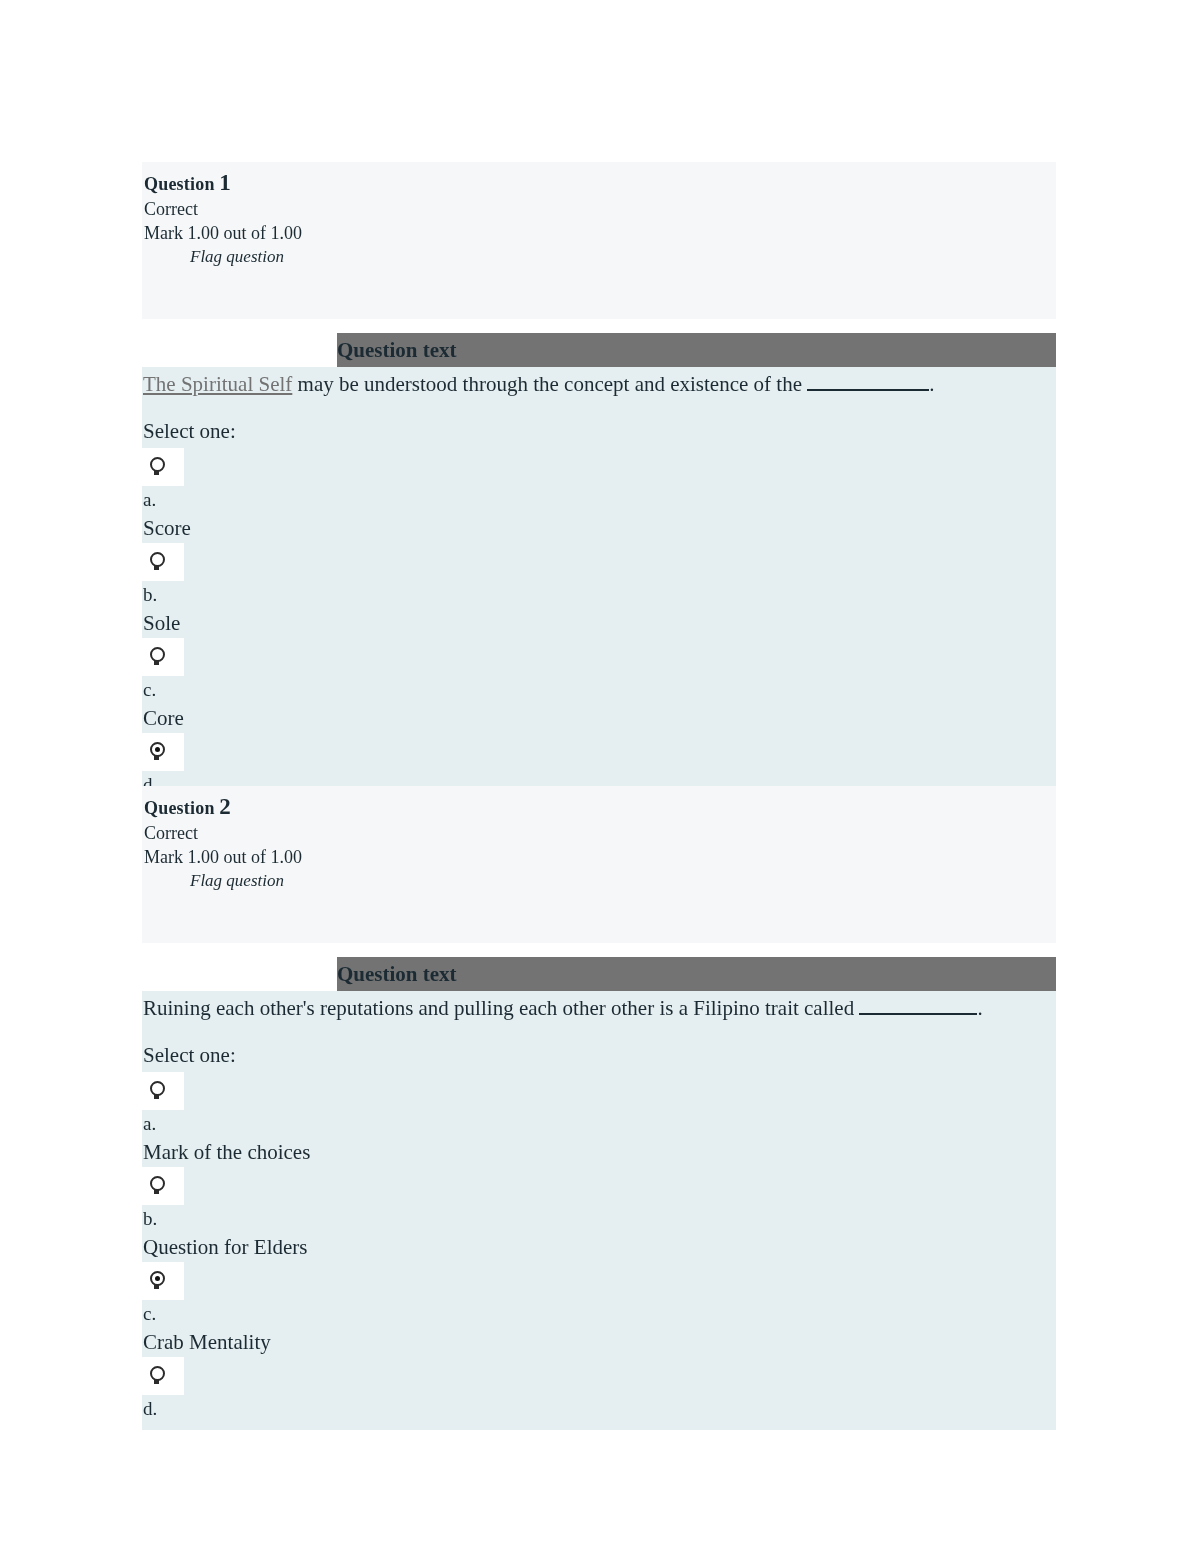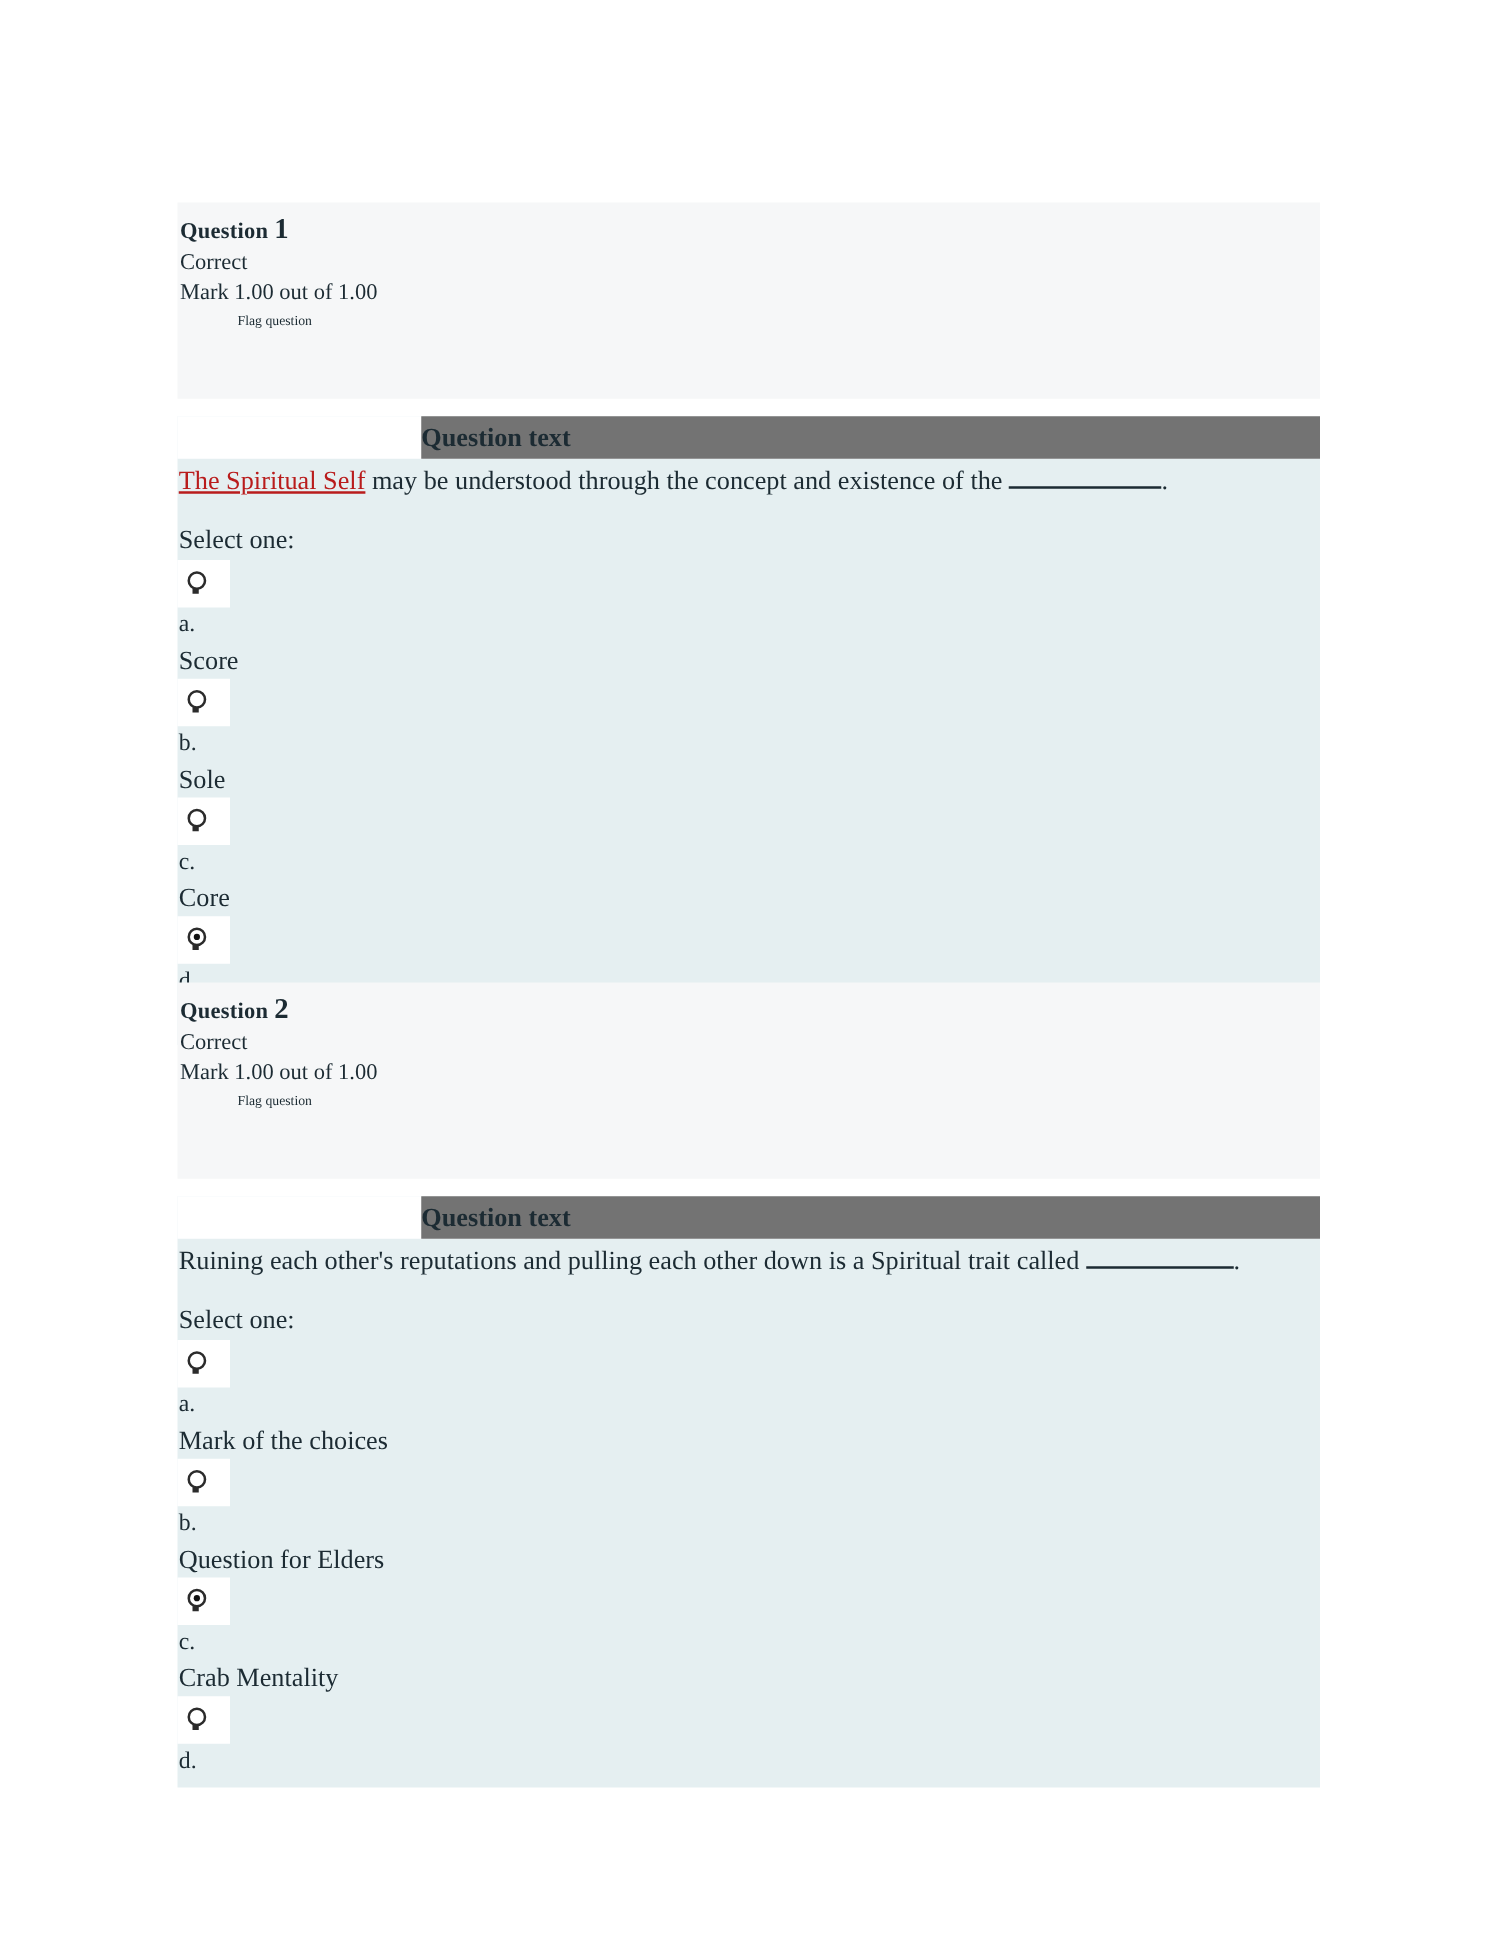--- a/index.html
+++ b/index.html
@@ -53,23 +53,24 @@
     font-size: 18px;
     line-height: 24px;
     padding-left: 2px;
   }
   .q-grade {
     font-size: 18px;
     line-height: 24px;
     padding-left: 2px;
   }
   .q-flag {
-    font-size: 11px;
+    font-size: 17px;
     line-height: 24px;
     padding-left: 48px;
+    font-style: italic;
   }
   .q-header-filler {
     height: 50px;
   }
 
   
   .q-body {
     background: #e5eff1;
     margin-top: 14px;
     padding-bottom: 8px;
@@ -91,21 +92,21 @@
     font-size: 21px;
     white-space: nowrap;
   }
 
   .q-stem {
     font-size: 21px;
     line-height: 31px;
     padding: 2px 6px 0 1px;
   }
   .q-stem a.qlink {
-    color: #b91c1c;
+    color: #737373;
     text-decoration: underline;
   }
   .blank {
     display: inline-block;
     border-bottom: 2px solid #1c2b33;
     width: 122px;
     height: 17px;
     vertical-align: baseline;
   }
   .blank.short {
@@ -251,21 +252,21 @@
       <div class="q-flag">Flag question</div>
       <div class="q-header-filler"></div>
     </div>
 
     <div class="q-body">
       <div class="q-text-heading-row">
         <div class="q-text-heading">Question text</div>
       </div>
 
       <div class="q-stem">
-        <span>Ruining each other's reputations and pulling each other down is a Spiritual trait called </span><span class="blank short"></span><span>.</span>
+        <span>Ruining each other's reputations and pulling each other other is a Filipino trait called </span><span class="blank short"></span><span>.</span>
       </div>
 
       <div class="select-one">Select one:</div>
 
       <div class="answers">
         <div class="answer">
           <span class="radio-cell">
               <span class="radio"></span>
             </span>
           <div class="answer-letter">a.</div>

